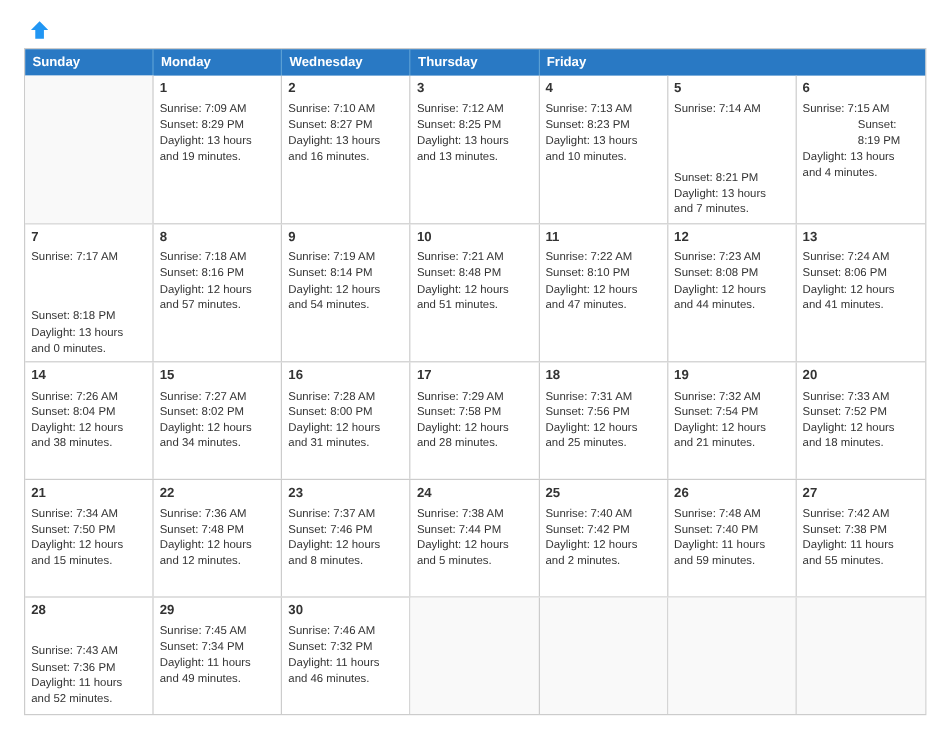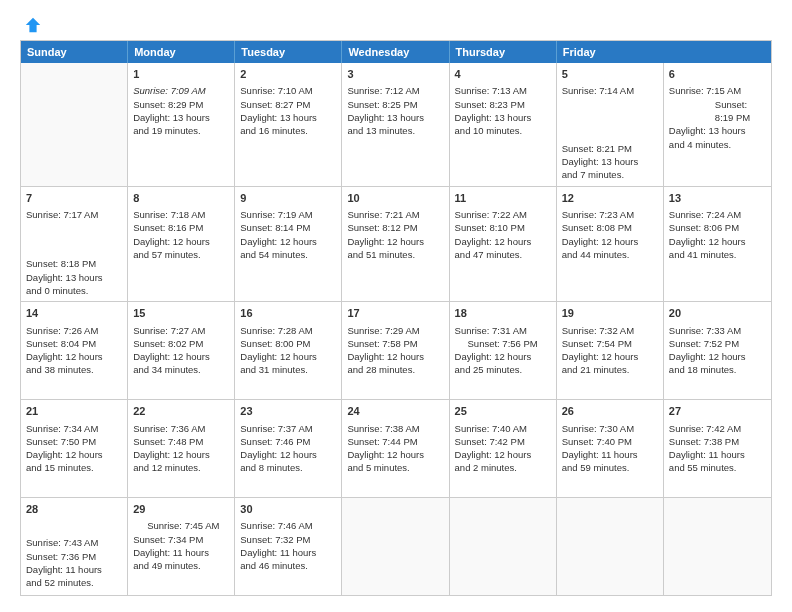--- a/index.html
+++ b/index.html
@@ -130,31 +130,30 @@
     <div class="title-area">
       <div class="month-title"></div>
       <div class="subtitle"></div>
     </div>
   </div>
 
   <div class="calendar">
     <div class="cal-header-row">
     <div class="cal-header-cell">Sunday</div>
         <div class="cal-header-cell">Monday</div>
-        <div class="cal-header-cell">Tuesday</div>
         <div class="cal-header-cell">Wednesday</div>
         <div class="cal-header-cell">Thursday</div>
         <div class="cal-header-cell">Friday</div>
       </div>
     <div class="cal-body">
     <div class="cal-row">
           <div class="cal-cell cell-empty"></div>
           <div class="cal-cell">
             <span class="day-number">1</span>
-            <span style="display: block; font-style: italic;">Sunrise: 7:09 AM</span>
+            <span style="display: block;">Sunrise: 7:09 AM</span>
             <span style="display: block;">Sunset: 8:29 PM</span>
             <span style="display: block;">Daylight: 13 hours</span>
             <span style="display: block;">and 19 minutes.</span>
           </div>
           <div class="cal-cell">
             <span class="day-number">2</span>
             <span style="display: block;">Sunrise: 7:10 AM</span>
             <span style="display: block;">Sunset: 8:27 PM</span>
             <span style="display: block;">Daylight: 13 hours</span>
             <span style="display: block;">and 16 minutes.</span>
@@ -206,21 +205,21 @@
           <div class="cal-cell">
             <span class="day-number">9</span>
             <span style="display: block;">Sunrise: 7:19 AM</span>
             <span style="display: block;">Sunset: 8:14 PM</span>
             <span style="display: block;">Daylight: 12 hours</span>
             <span style="display: block;">and 54 minutes.</span>
           </div>
           <div class="cal-cell">
             <span class="day-number">10</span>
             <span style="display: block;">Sunrise: 7:21 AM</span>
-            <span style="display: block;">Sunset: 8:12 PM</span>
+            <span style="display: block;">Sunset: 8:48 PM</span>
             <span style="display: block;">Daylight: 12 hours</span>
             <span style="display: block;">and 51 minutes.</span>
           </div>
           <div class="cal-cell">
             <span class="day-number">11</span>
             <span style="display: block;">Sunrise: 7:22 AM</span>
             <span style="display: block;">Sunset: 8:10 PM</span>
             <span style="display: block;">Daylight: 12 hours</span>
             <span style="display: block;">and 47 minutes.</span>
           </div>
@@ -264,21 +263,21 @@
           <div class="cal-cell">
             <span class="day-number">17</span>
             <span style="display: block;">Sunrise: 7:29 AM</span>
             <span style="display: block;">Sunset: 7:58 PM</span>
             <span style="display: block;">Daylight: 12 hours</span>
             <span style="display: block;">and 28 minutes.</span>
           </div>
           <div class="cal-cell">
             <span class="day-number">18</span>
             <span style="display: block;">Sunrise: 7:31 AM</span>
-            <span style="display: block; text-align: center;">Sunset: 7:56 PM</span>
+            <span style="display: block;">Sunset: 7:56 PM</span>
             <span style="display: block;">Daylight: 12 hours</span>
             <span style="display: block;">and 25 minutes.</span>
           </div>
           <div class="cal-cell">
             <span class="day-number">19</span>
             <span style="display: block;">Sunrise: 7:32 AM</span>
             <span style="display: block;">Sunset: 7:54 PM</span>
             <span style="display: block;">Daylight: 12 hours</span>
             <span style="display: block;">and 21 minutes.</span>
           </div>
@@ -321,21 +320,21 @@
           </div>
           <div class="cal-cell">
             <span class="day-number">25</span>
             <span style="display: block;">Sunrise: 7:40 AM</span>
             <span style="display: block;">Sunset: 7:42 PM</span>
             <span style="display: block;">Daylight: 12 hours</span>
             <span style="display: block;">and 2 minutes.</span>
           </div>
           <div class="cal-cell">
             <span class="day-number">26</span>
-            <span style="display: block;">Sunrise: 7:30 AM</span>
+            <span style="display: block;">Sunrise: 7:48 AM</span>
             <span style="display: block;">Sunset: 7:40 PM</span>
             <span style="display: block;">Daylight: 11 hours</span>
             <span style="display: block;">and 59 minutes.</span>
           </div>
           <div class="cal-cell">
             <span class="day-number">27</span>
             <span style="display: block;">Sunrise: 7:42 AM</span>
             <span style="display: block;">Sunset: 7:38 PM</span>
             <span style="display: block;">Daylight: 11 hours</span>
             <span style="display: block;">and 55 minutes.</span>
@@ -344,21 +343,21 @@
         <div class="cal-row">
           <div class="cal-cell">
             <span class="day-number">28</span>
             <span style="display: block; margin-top: 19px;">Sunrise: 7:43 AM</span>
             <span style="display: block;">Sunset: 7:36 PM</span>
             <span style="display: block;">Daylight: 11 hours</span>
             <span style="display: block;">and 52 minutes.</span>
           </div>
           <div class="cal-cell">
             <span class="day-number">29</span>
-            <span style="display: block; margin-left: 14px;">Sunrise: 7:45 AM</span>
+            <span style="display: block;">Sunrise: 7:45 AM</span>
             <span style="display: block;">Sunset: 7:34 PM</span>
             <span style="display: block;">Daylight: 11 hours</span>
             <span style="display: block;">and 49 minutes.</span>
           </div>
           <div class="cal-cell">
             <span class="day-number">30</span>
             <span style="display: block;">Sunrise: 7:46 AM</span>
             <span style="display: block;">Sunset: 7:32 PM</span>
             <span style="display: block;">Daylight: 11 hours</span>
             <span style="display: block;">and 46 minutes.</span>

